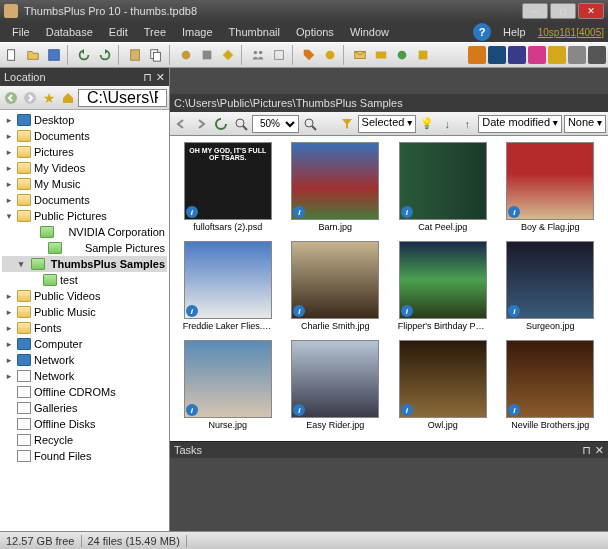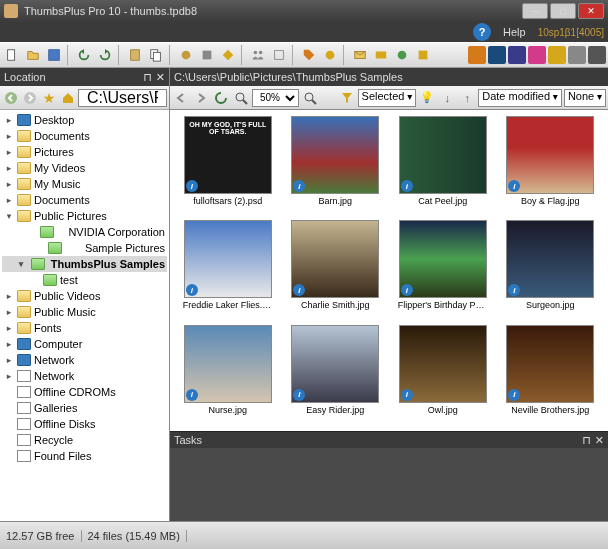--- a/index.html
+++ b/index.html
@@ -8,21 +8,21 @@
 .titlebar-icon { width: 14px; height: 14px; background: #d4a96f; border-radius: 2px; margin-right: 6px; }
 .titlebar-title { flex: 1; font-size: 11px; }
 .win-btns { display: flex; gap: 2px; }
 .win-btn { width: 26px; height: 16px; background: #ccc; border: 1px solid #888; border-radius: 2px; display: flex; align-items: center; justify-content: center; font-size: 9px; }
 .win-btn.close { background: #c9302c; color: #fff; }
 .menubar { height: 20px; background: #3a3a3a; display: flex; align-items: center; padding: 0 4px; }
 .menu-item { color: #ddd; padding: 2px 8px; cursor: pointer; }
 .menu-spacer { flex: 1; }
 .menu-right { display: flex; align-items: center; gap: 4px; }
 .help-btn { width: 18px; height: 18px; background: #2a78c2; color: #fff; border-radius: 50%; display: flex; align-items: center; justify-content: center; font-weight: bold; }
-.version { color: #c49a3a; font-size: 10px; }
+.version { color: #c49a3a; font-size: 10px; text-decoration: underline; }
 .toolbar { height: 26px; background: linear-gradient(#f5f5f5, #d8d8d8); border-top: 1px solid #fff; border-bottom: 1px solid #999; display: flex; align-items: center; padding: 0 2px; gap: 1px; }
 .tool-btn { width: 20px; height: 20px; display: flex; align-items: center; justify-content: center; border: 1px solid transparent; border-radius: 2px; }
 .tool-sep { width: 4px; height: 20px; border-left: 1px solid #aaa; margin: 0 2px; }
 .tool-icon { width: 14px; height: 14px; }
 .app-icons { display: flex; gap: 2px; margin-left: auto; }
 .app-ic { width: 18px; height: 18px; border-radius: 2px; }
 .main { flex: 1; display: flex; overflow: hidden; }
 .sidebar { width: 170px; background: #fff; display: flex; flex-direction: column; border-right: 1px solid #888; }
 .panel-header { height: 18px; background: #3a3a3a; color: #ddd; display: flex; align-items: center; padding: 0 4px; font-size: 10px; gap: 8px; }
 .panel-header .phx { margin-left: auto; display: flex; gap: 4px; }
@@ -34,49 +34,50 @@
 .tree-item.selected { background: #d8d8d8; font-weight: bold; }
 .tree-exp { width: 10px; text-align: center; color: #555; font-size: 9px; }
 .tree-icon { width: 14px; height: 12px; margin: 0 3px; display: inline-block; }
 .folder-ic { background: linear-gradient(#ffe9a3, #e8c45a); border: 1px solid #c4a040; border-radius: 1px; }
 .folder-ic.green { background: linear-gradient(#b4e8a0, #7aca5c); border-color: #5fa048; }
 .monitor-ic { background: #3a7dbf; border: 1px solid #2a5a8a; border-radius: 1px; }
 .doc-ic { background: #fff; border: 1px solid #888; }
 .tree-label { font-size: 11px; }
 .indent1 { padding-left: 14px; justify-content: space-between; }
 .indent2 { padding-left: 28px; }
-.content { flex: 1; display: flex; flex-direction: column; background: #0f766e; }
+.content { flex: 1; display: flex; flex-direction: column; background: #0f766e; margin-top: 26px; }
 .path-bar { height: 18px; background: #3a3a3a; color: #ddd; display: flex; align-items: center; padding: 0 4px; font-size: 10px; }
 .view-toolbar { height: 24px; background: linear-gradient(#f5f5f5, #d8d8d8); display: flex; align-items: center; padding: 0 2px; gap: 2px; border-bottom: 1px solid #888; }
 .zoom-select { height: 18px; border: 1px solid #888; background: #fff; font-size: 10px; padding: 0 2px; text-align: right; }
 .sort-select { height: 18px; border: 1px solid #888; background: #fff; font-size: 10px; padding: 0 3px; }
 .thumbs { flex: 1; background: #fff; overflow-y: auto; display: grid; grid-template-columns: repeat(4, 1fr); gap: 4px; padding: 6px; }
 .thumb { display: flex; flex-direction: column; align-items: center; }
 .thumb-img { width: 88px; height: 78px; border: 1px solid #888; background: #333; position: relative; overflow: hidden; }
 .info-ic { position: absolute; bottom: 1px; left: 1px; width: 12px; height: 12px; background: #2a78c2; border-radius: 50%; color: #fff; font-size: 8px; display: flex; align-items: center; justify-content: center; font-style: italic; font-weight: bold; }
 .thumb-label { font-size: 9px; margin-top: 2px; text-align: center; max-width: 90px; overflow: hidden; text-overflow: ellipsis; white-space: nowrap; }
 .tasks-panel { height: 90px; background: #4a4a4a; border-top: 1px solid #222; }
 .tasks-header { height: 16px; background: #3a3a3a; color: #ddd; display: flex; align-items: center; padding: 0 4px; font-size: 10px; }
-.status-bar { height: 28px; background: linear-gradient(#e8e8e8, #c8c8c8); border-top: 1px solid #888; display: flex; align-items: center; padding: 0 6px; font-size: 10px; color: #333; }
+.status-bar { height: 18px; background: linear-gradient(#e8e8e8, #c8c8c8); border-top: 1px solid #888; display: flex; align-items: center; padding: 0 6px; font-size: 10px; color: #333; }
 .status-sep { width: 1px; height: 12px; background: #999; margin: 0 6px; }
 </style>
 </head>
 <body>
 
 <div class="titlebar">
   <div class="titlebar-icon"></div>
   <div class="titlebar-title">ThumbsPlus Pro 10 - thumbs.tpdb8</div>
   <div class="win-btns">
     <div class="win-btn">─</div>
     <div class="win-btn">◻</div>
     <div class="win-btn close">✕</div>
   </div>
 </div>
 
 <div class="menubar">
+  <span id="menu-items"><span class="menu-item">File</span><span class="menu-item">Database</span><span class="menu-item">Edit</span><span class="menu-item">Tree</span><span class="menu-item">Image</span><span class="menu-item">Thumbnail</span><span class="menu-item">Options</span><span class="menu-item">Window</span></span>
   <div class="menu-spacer"></div>
   <div class="menu-right">
     <div class="help-btn">?</div>
     <span class="menu-item">Help</span>
     <span class="version">10sp1β1[4005]</span>
   </div>
 </div>
 
 <div class="toolbar">
   <div class="tool-btn">

